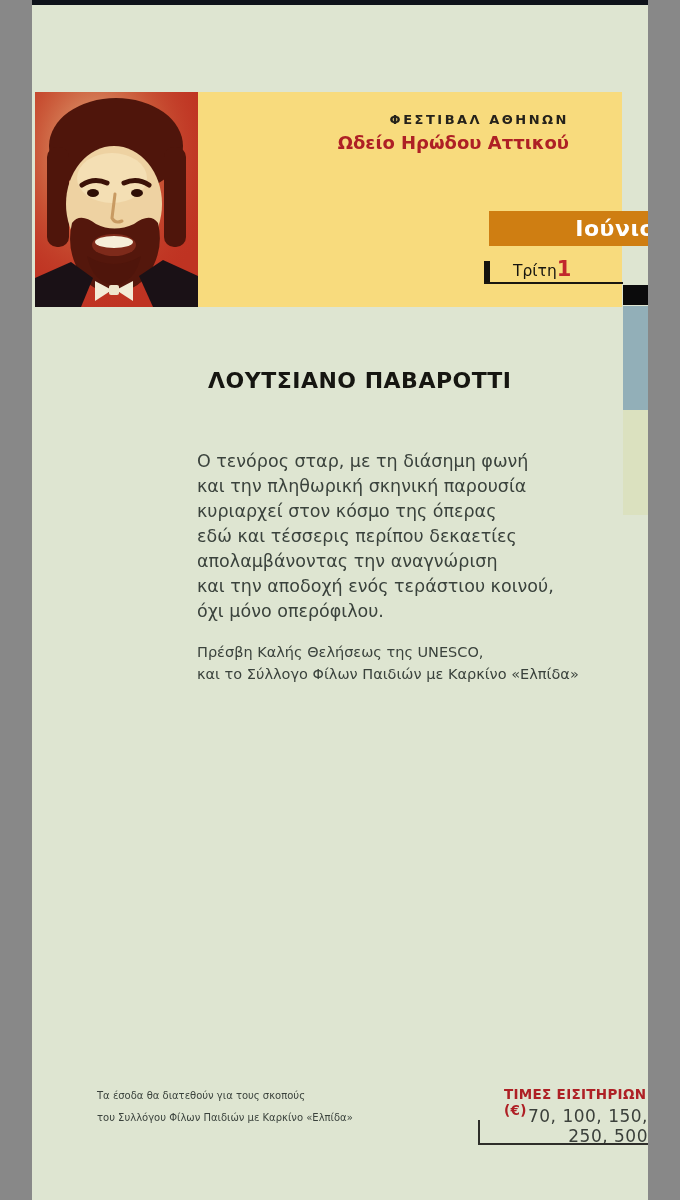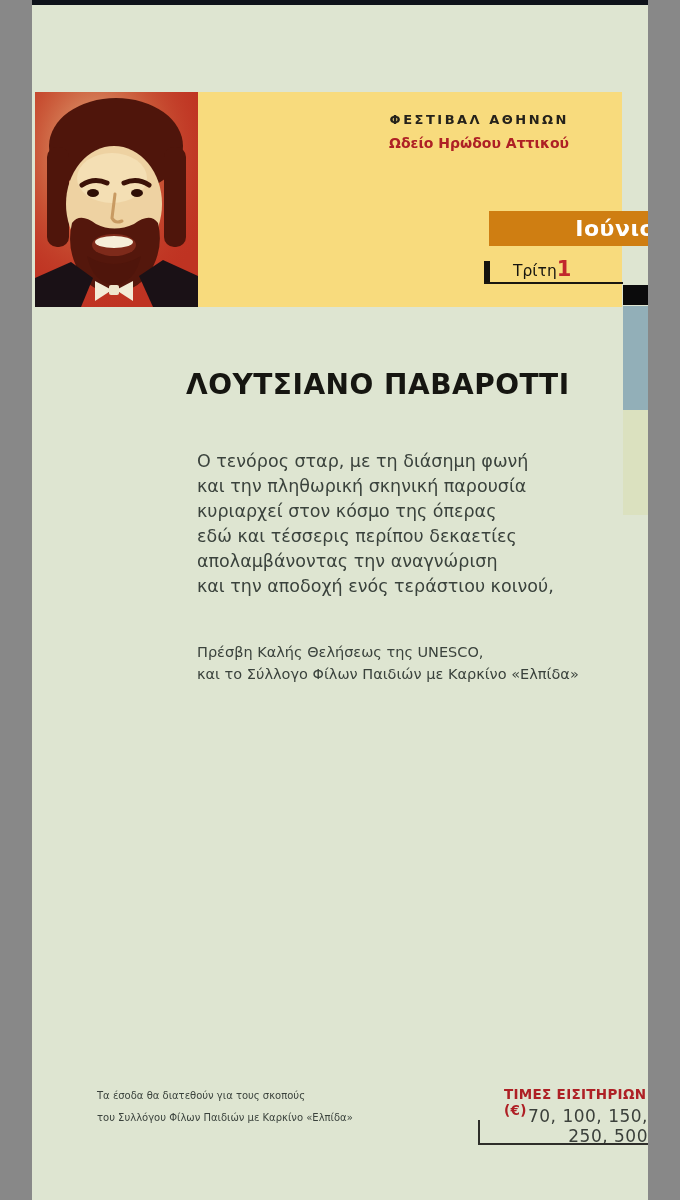--- a/index.html
+++ b/index.html
@@ -20,21 +20,21 @@
 
   .yellow-block{left:166px;top:92px;width:424px;height:215px;background:var(--yellow,#f8db7d);}
 
   .header-text{left:250px;top:112px;width:287px;text-align:right;}
   .festival-line{
     font-size:13px;font-weight:bold;letter-spacing:2.5px;
     color:#25221a;line-height:16px;
   }
   .venue-line{
     margin-top:4px;
-    font-size:14px;font-weight:bold;
+    font-size:18px;font-weight:bold;
     color:var(--accent-red,#ae2025);line-height:22px;
   }
 
   .month-banner{
     left:457px;top:211px;width:194px;height:35px;
     background:var(--orange,#cf7e12);
     color:#ffffff;font-size:22px;font-weight:bold;
     text-align:center;line-height:35px;letter-spacing:0.5px;padding-left:36px;
   }
 
@@ -42,22 +42,22 @@
   .day-row{left:481px;top:257px;height:26px;display:flex;align-items:baseline;}
   .day-name{font-size:15.5px;color:#17150f;font-weight:500;}
   .day-number{font-size:21px;font-weight:bold;color:var(--number-red,#c1272d);}
   .day-rule{left:452px;top:282px;width:139px;height:2px;background:#191610;}
 
   .black-bar{left:591px;top:285px;width:89px;height:20px;background:var(--black-bar,#0b0b0c);}
   .blue-block{left:591px;top:306px;width:85px;height:104px;background:var(--blue-block,#92afb8);}
   .olive-block{left:591px;top:410px;width:85px;height:105px;background:var(--olive-block,#dbe1bf);}
 
   .artist-title{
-    left:154px;top:368px;
-    font-size:28px;font-weight:bold;letter-spacing:0.5px;
+    left:176px;top:368px;
+    font-size:22px;font-weight:bold;letter-spacing:0.5px;
     color:#161611;
   }
   .description{
     left:165px;top:449px;width:420px;
     font-size:17.5px;line-height:25px;
     color:var(--body-text,#3a423c);
   }
   .collaboration{
     left:165px;top:641px;width:430px;
     font-size:14.5px;line-height:22px;
@@ -160,20 +160,21 @@
 
   <div class="abs artist-title">ΛΟΥΤΣΙΑΝΟ ΠΑΒΑΡΟΤΤΙ</div>
 
   <div class="abs description">
     <div>Ο τενόρος σταρ, με τη διάσημη φωνή</div>
     <div>και την πληθωρική σκηνική παρουσία</div>
     <div>κυριαρχεί στον κόσμο της όπερας</div>
     <div>εδώ και τέσσερις περίπου δεκαετίες</div>
     <div>απολαμβάνοντας την αναγνώριση</div>
     <div>και την αποδοχή ενός τεράστιου κοινού,</div>
+    <div>όχι μόνο οπερόφιλου.</div>
   </div>
 
   <div class="abs collaboration">
     <div>Πρέσβη Καλής Θελήσεως της UNESCO,</div>
     <div>και το Σύλλογο Φίλων Παιδιών με Καρκίνο «Ελπίδα»</div>
   </div>
 
   <div class="abs footer-note">
     <div>Τα έσοδα θα διατεθούν για τους σκοπούς</div>
     <div>του Συλλόγου Φίλων Παιδιών με Καρκίνο «Ελπίδα»</div>

